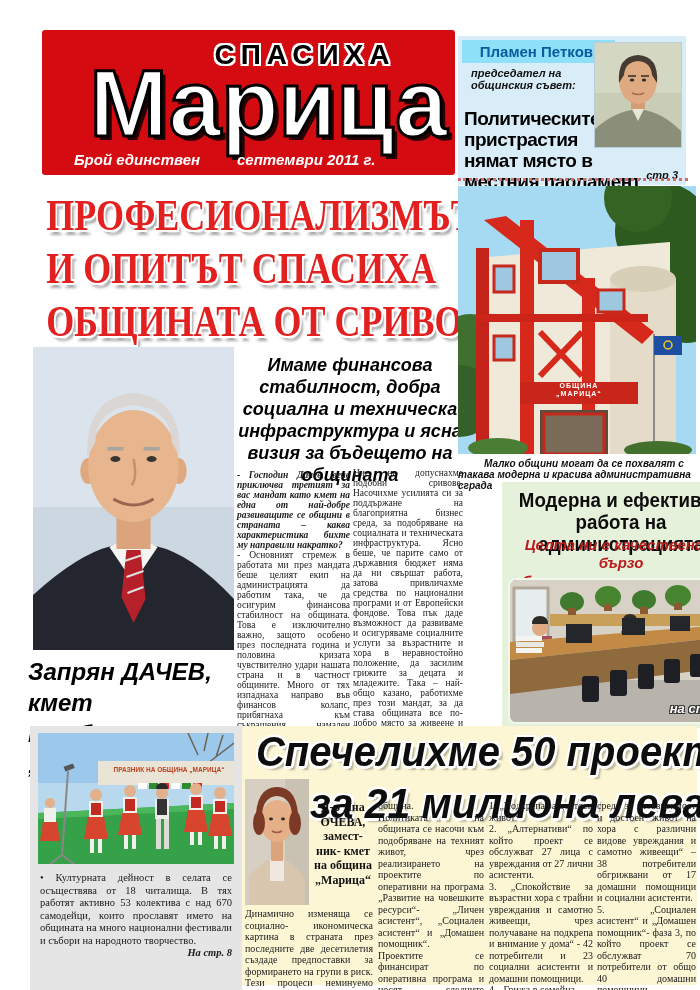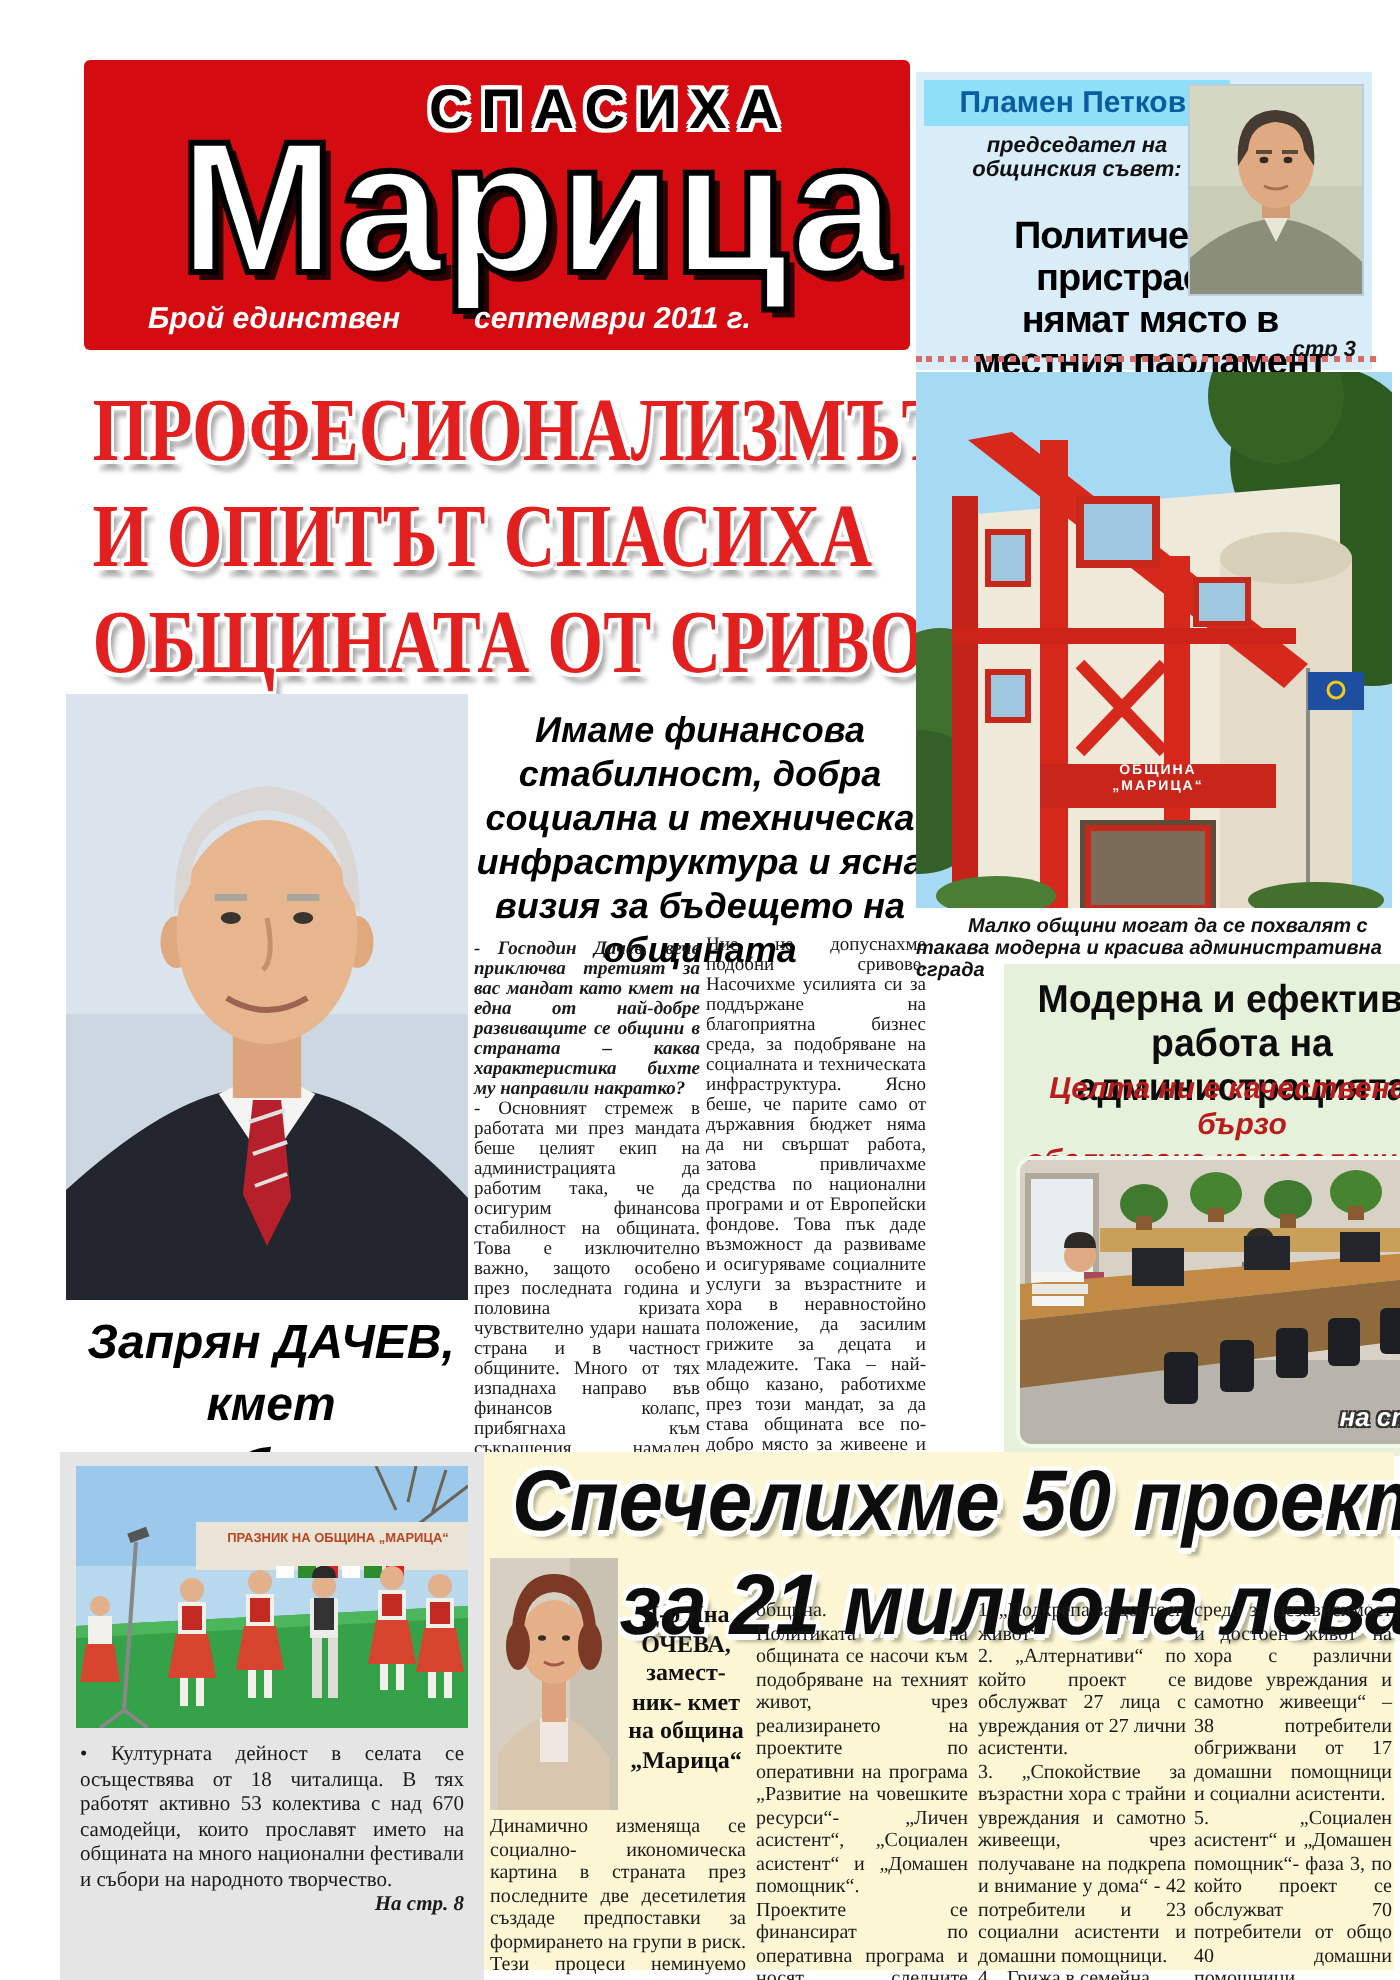--- a/index.html
+++ b/index.html
@@ -1,19 +1,19 @@
 <!DOCTYPE html>
 <html><head>
 <meta charset="utf-8">
 <style>
   html,body{margin:0;padding:0;background:#888;}
   .page{position:relative;width:700px;height:990px;background:#fff;overflow:hidden;
         font-family:"Liberation Sans",sans-serif;}
   .abs{position:absolute;}
-  .pre{white-space:pre-line;text-align:center;}
+  .pre{white-space:pre-line;}
 
   
   .masthead{left:42px;top:30px;width:413px;height:145px;background:#d40c12;border-radius:3px;}
   .kicker{left:118px;top:9px;width:290px;text-align:center;font-weight:bold;font-size:28px;
           letter-spacing:6px;color:#000;
           text-shadow:-2px 0 #fff,2px 0 #fff,0 -2px #fff,0 2px #fff,-2px -2px #fff,2px 2px #fff,-2px 2px #fff,2px -2px #fff;}
   .mastword{left:0;top:24px;width:413px;text-align:center;font-weight:bold;font-size:94px;line-height:100px;
           color:#fff;-webkit-text-stroke:3px #000;text-shadow:4px 4px 0 rgba(0,0,0,.8);padding-left:20px;}
   .mastrow{left:0;bottom:4px;width:413px;height:20px;color:#fff;font-weight:bold;font-size:15px;font-style:italic;}
   .issue{position:absolute;left:32px;}  .mdate{position:absolute;left:195px;}

